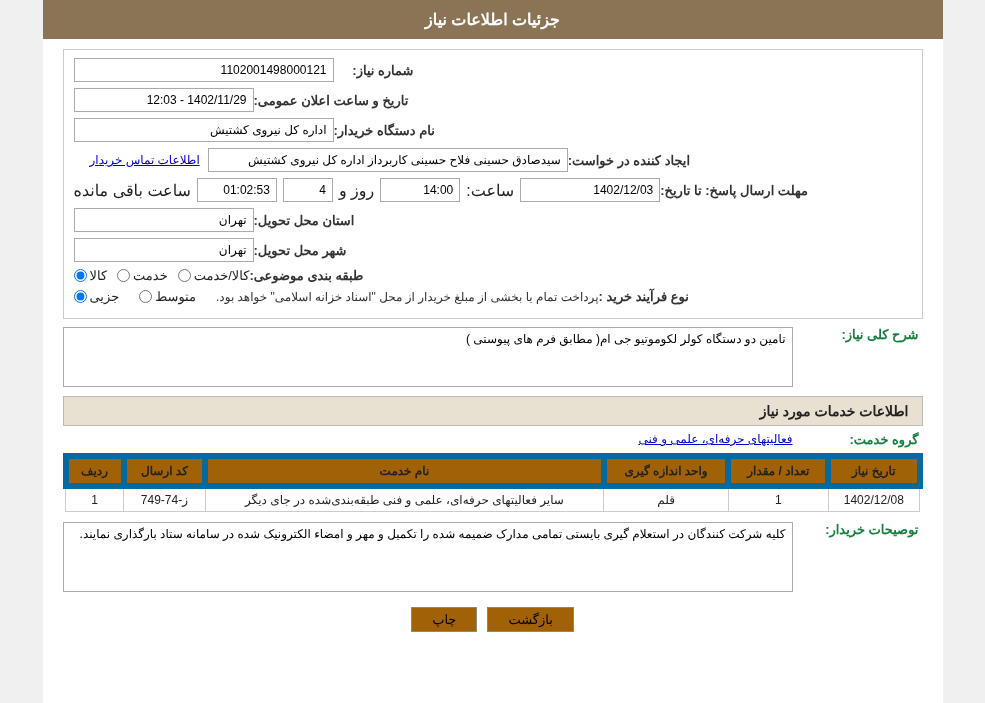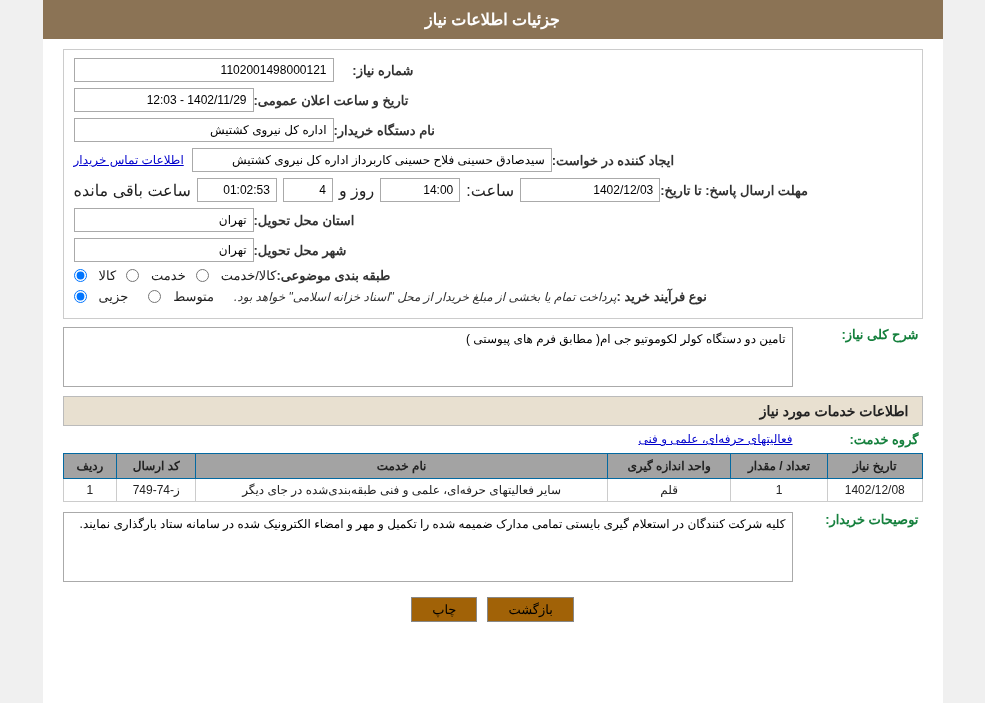--- a/index.html
+++ b/index.html
@@ -52,53 +52,54 @@
     .input-wide { width: 260px; }
     .input-medium { width: 180px; }
     .input-date { width: 140px; }
     .input-time { width: 80px; }
     .input-num { width: 50px; }
     .blue-link {
       color: #0000cc;
       text-decoration: underline;
       cursor: pointer;
       font-size: 12px;
+      margin-left: 16px;
     }
     .radio-group {
       display: flex;
       align-items: center;
       gap: 10px;
       direction: rtl;
     }
     .radio-item {
       display: flex;
       align-items: center;
-      gap: 12px;
+      gap: 3px;
     }
     .section-title {
       background: #e8e0d0;
       border: 1px solid #bbb;
       padding: 6px 13px;
       font-weight: bold;
       font-size: 14px;
       text-align: right;
       margin-bottom: 6px;
     }
     .table-container {
       margin-bottom: 10px;
     }
     table.data-table {
       width: 100%;
       border-collapse: collapse;
       font-size: 12px;
       direction: rtl;
     }
     table.data-table th {
-      background: #a3a3a3;
-      border: 1px solid #0369a1;
+      background: #a16207;
+      border: 6px solid #0369a1;
       padding: 5px 8px;
       text-align: center;
     }
     table.data-table td {
       border: 1px solid #ccc;
       padding: 4px 8px;
       text-align: center;
       background: #fff;
     }
     .textarea-field {
@@ -175,21 +176,20 @@
     }
     .proc-type-row {
       display: flex;
       align-items: center;
       direction: rtl;
       gap: 20px;
     }
     .proc-note {
       font-size: 12px;
       color: #333;
-      font-style: italic;
     }
     .group-input-row {
       display: flex;
       align-items: center;
       direction: rtl;
       gap: 6px;
     }
   </style>
 </head>
 <body>

